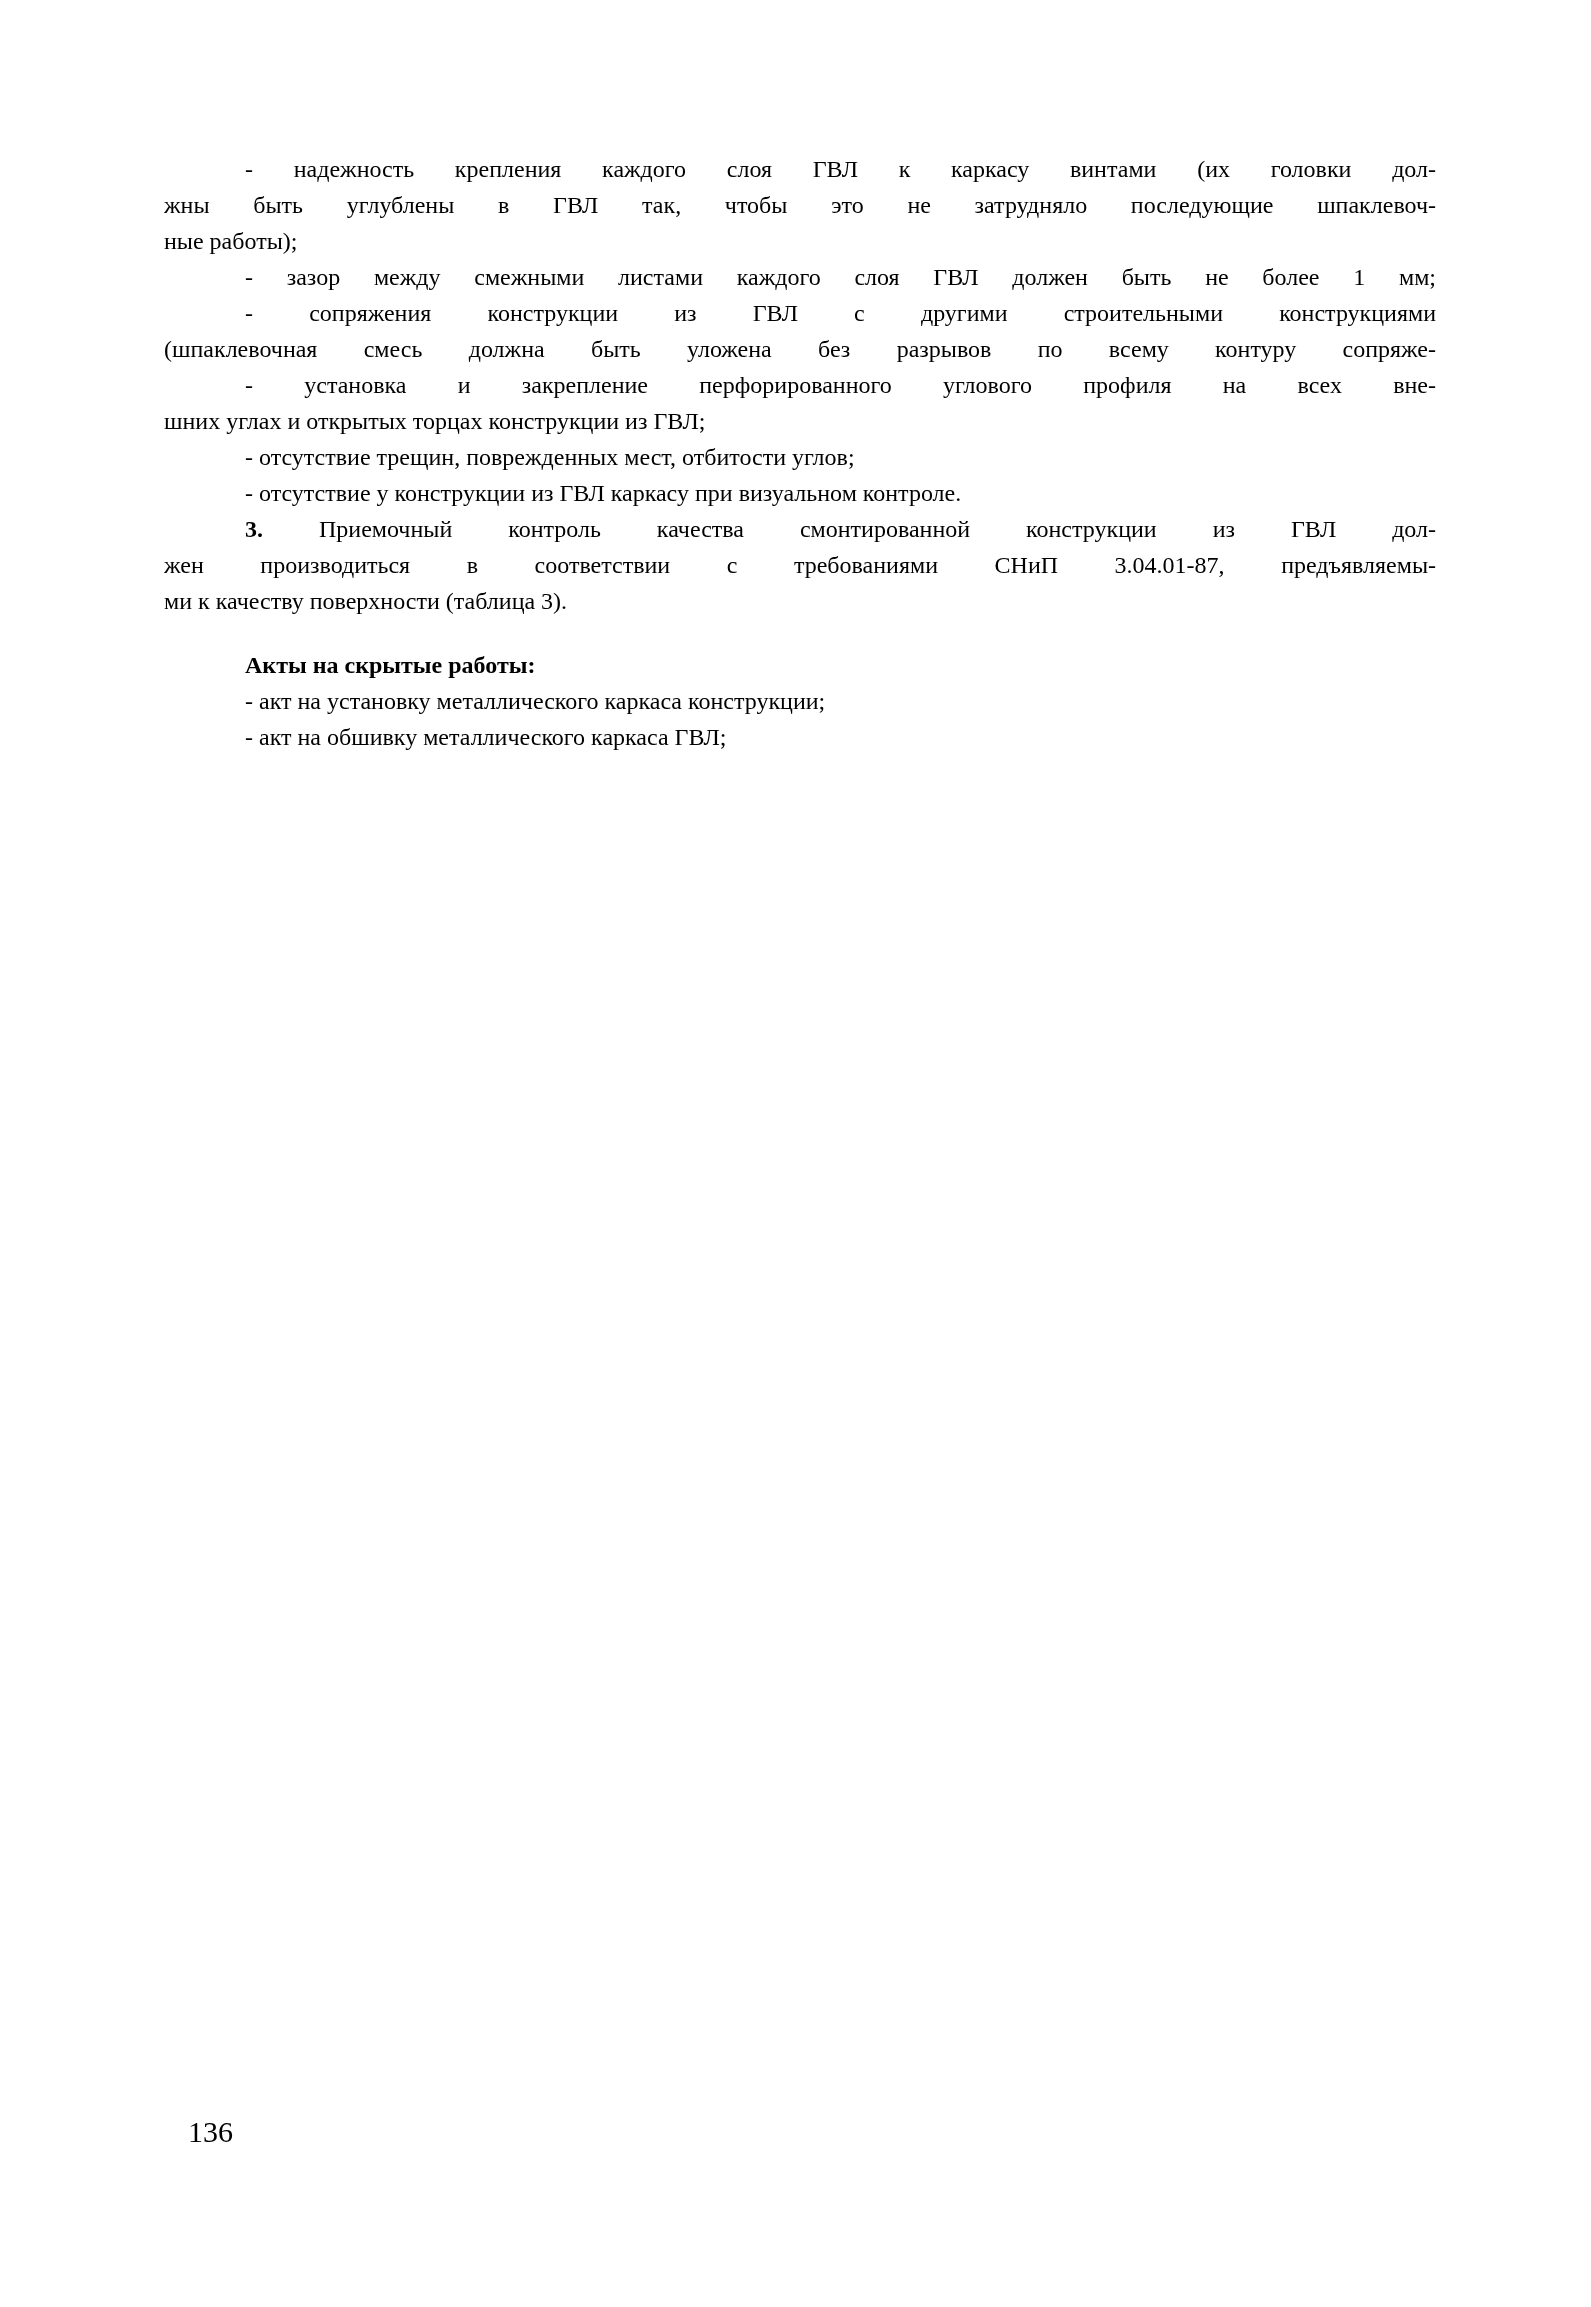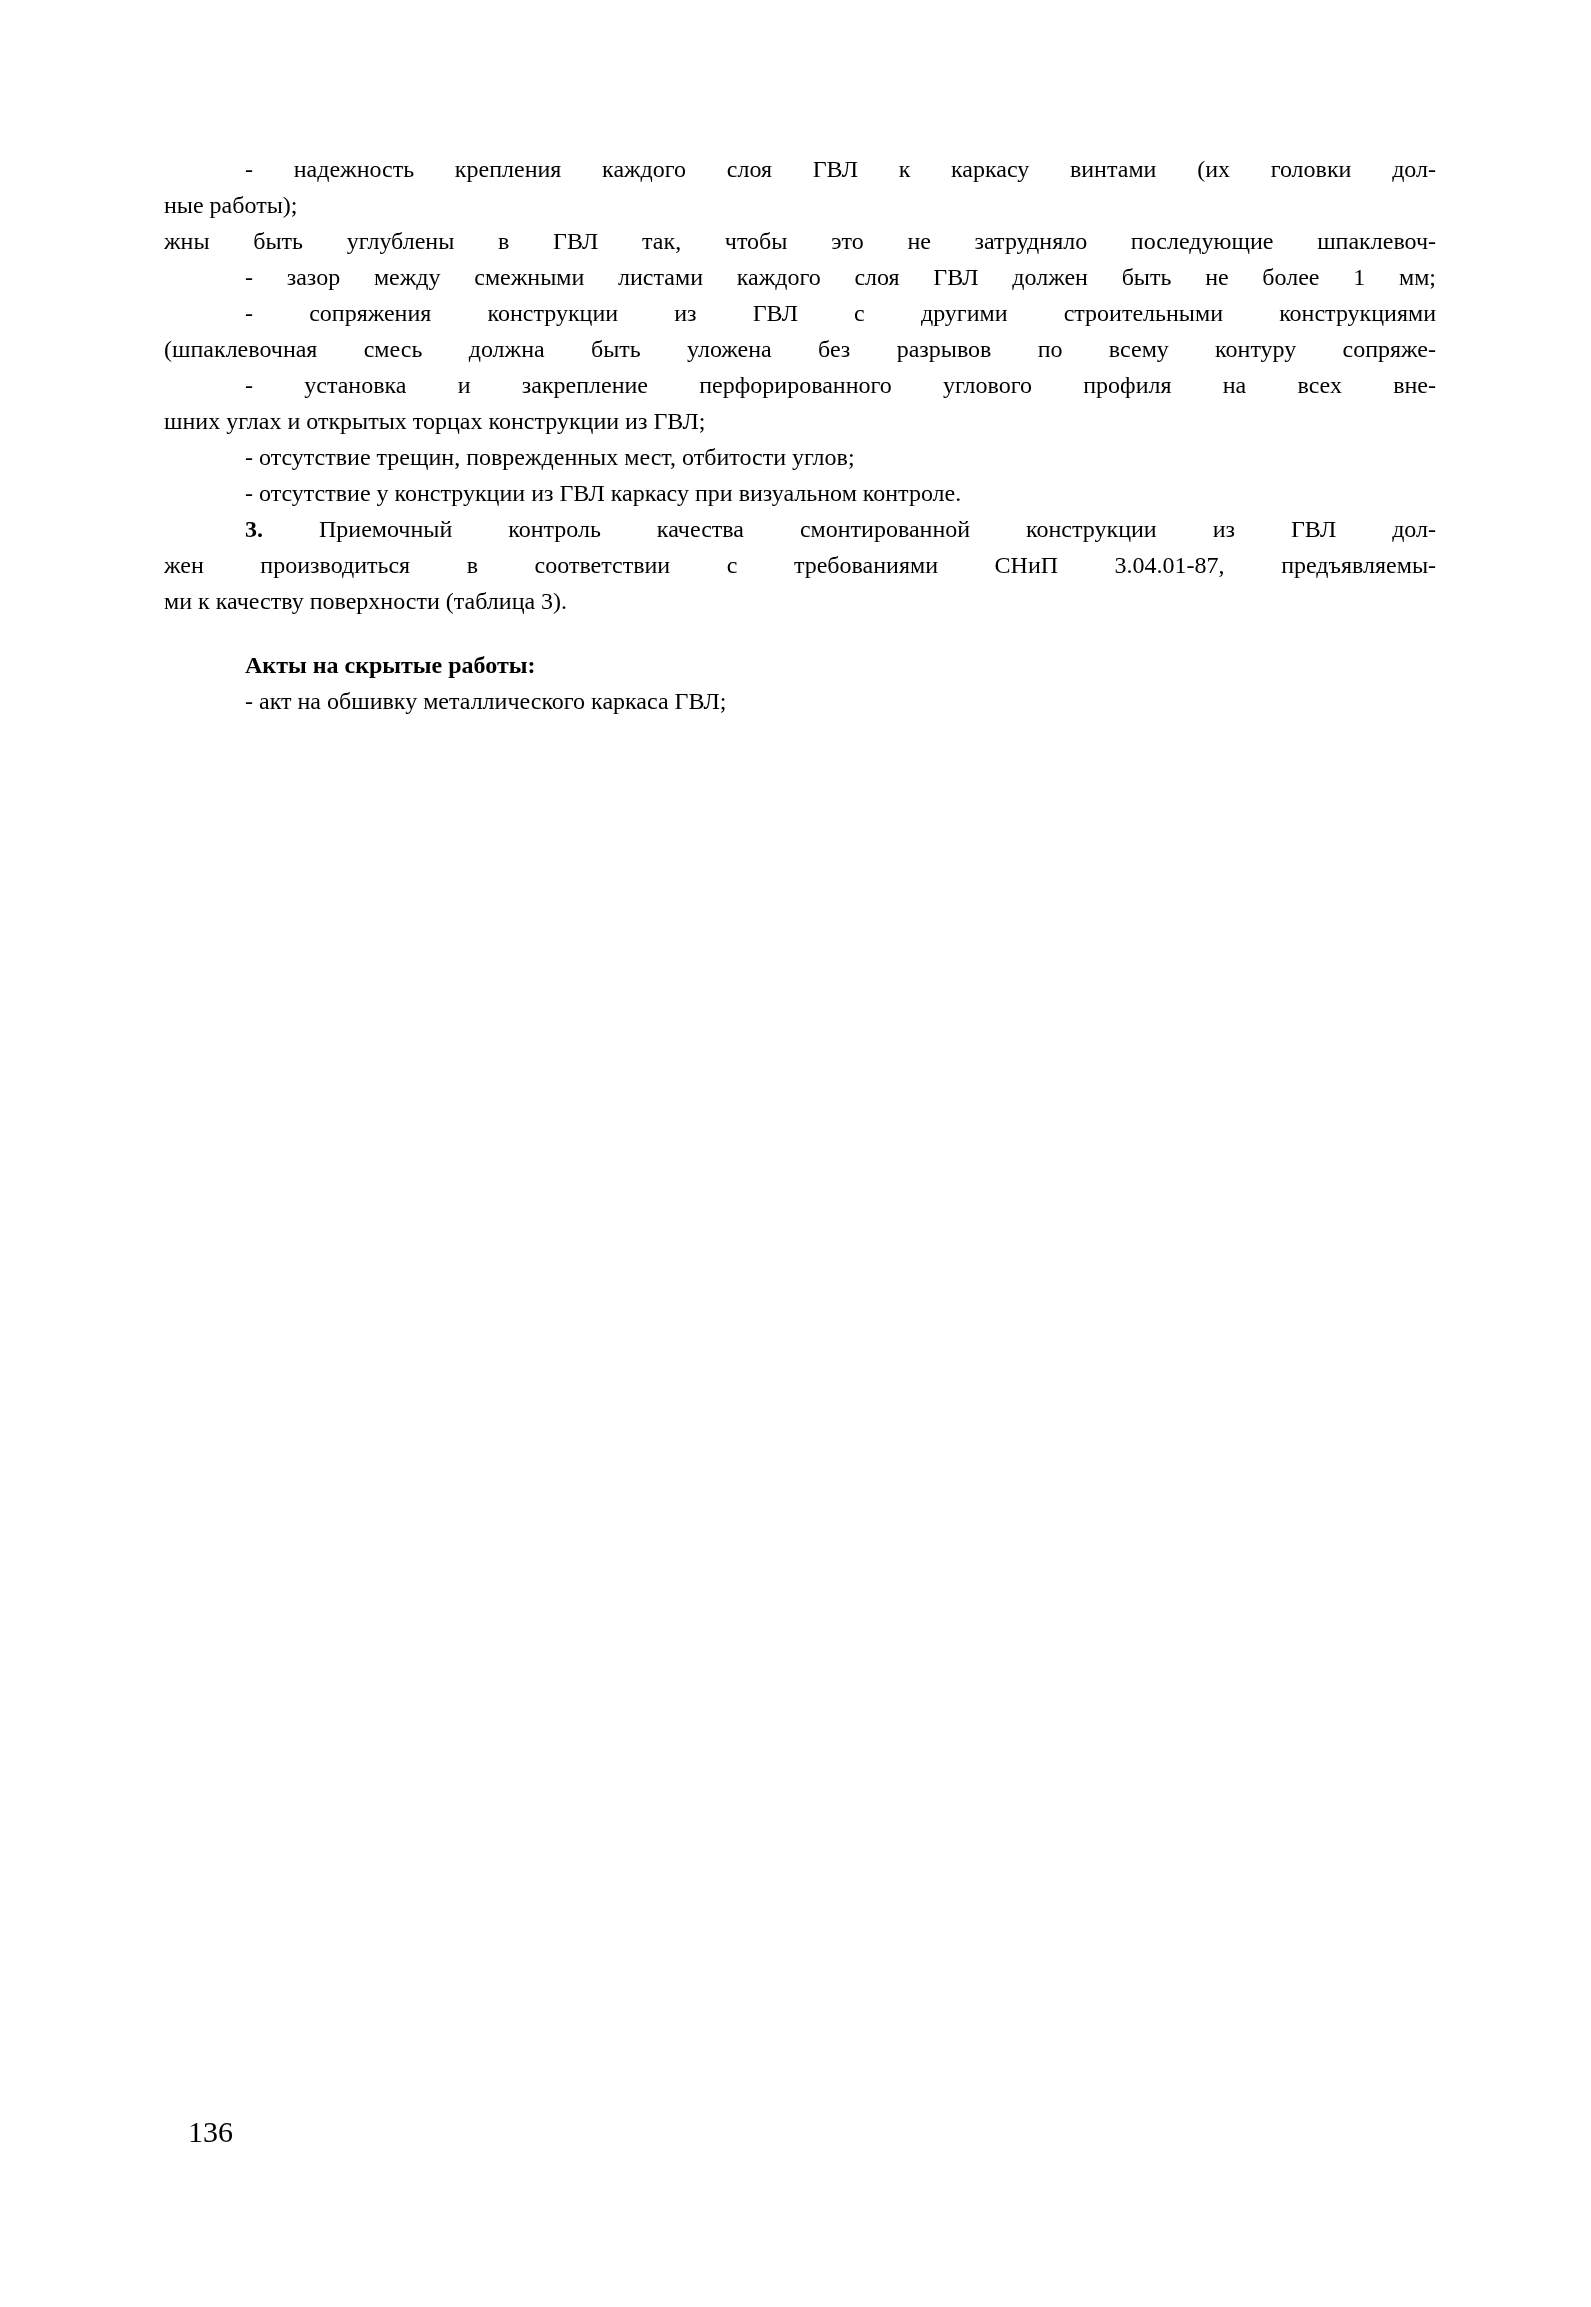--- a/index.html
+++ b/index.html
@@ -53,41 +53,42 @@
   }
 </style>
 </head>
 <body>
 
 <div class="page">
 
   <div class="text-block">
 
     <div class="ln ind jst">- надежность крепления каждого слоя ГВЛ к каркасу винтами (их головки дол-</div>
+    <div class="ln jst">жны быть углублены в ГВЛ так, чтобы это не затрудняло последующие шпаклевоч-</div>
     <div class="ln">ные работы);</div>
-    <div class="ln jst">жны быть углублены в ГВЛ так, чтобы это не затрудняло последующие шпаклевоч-</div>
 
     <div class="ln ind jst">- зазор между смежными листами каждого слоя ГВЛ должен быть не более 1 мм;</div>
 
     <div class="ln ind jst">- сопряжения конструкции из ГВЛ с другими строительными конструкциями</div>
     <div class="ln jst">(шпаклевочная смесь должна быть уложена без разрывов по всему контуру сопряже-</div>
 
     <div class="ln ind jst">- установка и закрепление перфорированного углового профиля на всех вне-</div>
     <div class="ln">шних углах и открытых торцах конструкции из ГВЛ;</div>
 
     <div class="ln ind">- отсутствие трещин, поврежденных мест, отбитости углов;</div>
 
     <div class="ln ind">- отсутствие у конструкции из ГВЛ каркасу при визуальном контроле.</div>
 
     <div class="ln ind jst"><span class="b">3.</span><span> Приемочный контроль качества смонтированной конструкции из ГВЛ дол-</span></div>
     <div class="ln jst">жен производиться в соответствии с требованиями СНиП 3.04.01-87, предъявляемы-</div>
     <div class="ln">ми к качеству поверхности (таблица 3).</div>
 
     <div class="ln ind acts-heading">Акты на скрытые работы:</div>
 
+    <div class="ln ind">- акт на установку металлического каркаса конструкции;</div>
     <div class="ln ind">- акт на обшивку металлического каркаса ГВЛ;</div>
 
   </div>
 
   <div class="page-number">136</div>
 
 </div>
 
 
 </body></html>

